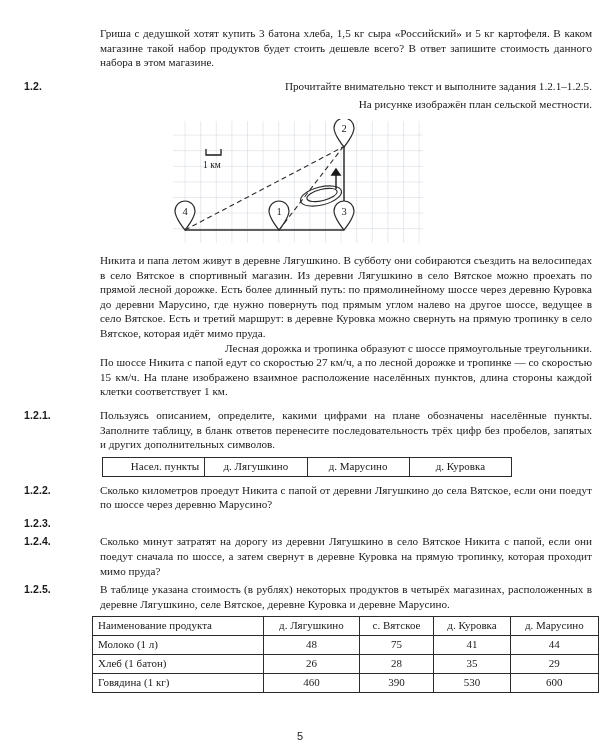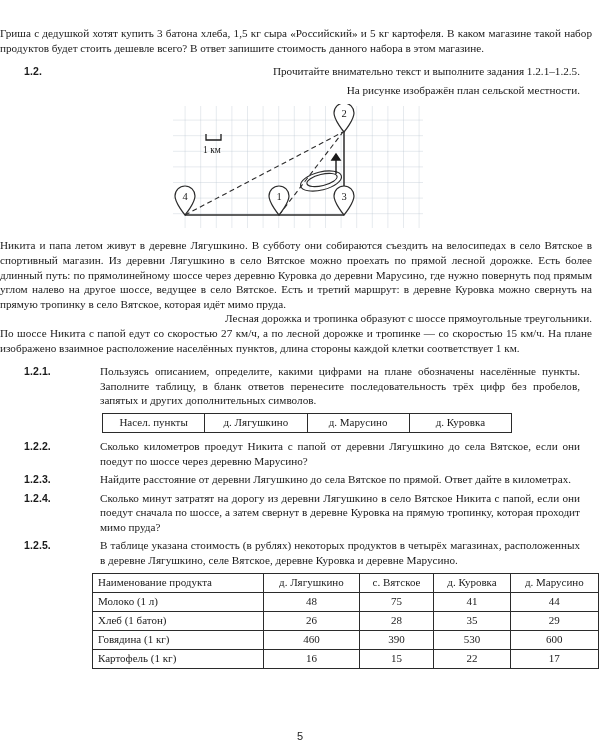--- a/index.html
+++ b/index.html
@@ -23,21 +23,21 @@
     padding: 0;
   }
 
   
   .task-row {
     display: flex;
     align-items: flex-start;
     width: 100%;
     box-sizing: border-box;
     padding-left: 24px;
-    padding-right: 20px;
+    padding-right: 8px;
   }
   .task-num {
     flex: 0 0 76px;
     font-weight: bold;
     font-size: 10.5px;
     line-height: 14.6px;
     letter-spacing: .1px;
     font-family: "Liberation Sans", sans-serif;
     padding-top: 0px;
   }
@@ -53,20 +53,21 @@
     margin: 0;
     hyphens: manual;
   }
   .ptext.nojust { text-align: right; }
   .spacer-6 { height: 6px; }
   .spacer-9 { height: 9px; }
   .spacer-4 { height: 4px; }
 
   
   .lead {
+    padding-left: 100px;
     padding-right: 8px;
     padding-top: 26px;
   }
 
   
   .figure-wrap {
     width: 100%;
     display: flex;
     justify-content: center;
     padding-top: 7px;
@@ -86,21 +87,21 @@
   }
   table.gtable td, table.gtable th {
     border: 1px solid #2b2b2b;
     padding: 1px 5px 2px 5px;
     font-weight: normal;
     line-height: 15px;
     height: 15px;
     white-space: nowrap;
   }
   table.gtable .ctr { text-align: center; }
-  table.gtable .lft { text-align: center; }
+  table.gtable .lft { text-align: right; }
 
   #table-settlements {
     width: 410px;
     margin-left: 2px;
   }
   #table-settlements td { width: 25%; }
 
   #table-prices {
     width: 507px;
     margin-left: 0px;
@@ -238,23 +239,20 @@
     <div class="task-num">1.2.2.</div>
     <div class="task-body">
       <p class="ptext">Сколько километров проедут Никита с папой от деревни Лягушкино до села Вятское, если они поедут по шоссе через деревню Марусино?</p>
     </div>
   </div>
 
   <div class="spacer-4"></div>
 
   <div class="task-row">
     <div class="task-num">1.2.3.</div>
-    <div class="task-body">
-      <p class="ptext">Найдите расстояние от деревни Лягушкино до села Вятское по прямой. Ответ дайте в километрах.</p>
-    </div>
   </div>
 
   <div class="spacer-4"></div>
 
   <div class="task-row">
     <div class="task-num">1.2.4.</div>
     <div class="task-body">
       <p class="ptext">Сколько минут затратят на дорогу из деревни Лягушкино в село Вятское Никита с папой, если они поедут сначала по шоссе, а затем свернут в деревне Куровка на прямую тропинку, которая проходит мимо пруда?</p>
     </div>
   </div>
@@ -292,26 +290,19 @@
             <td class="pricecol">35</td>
             <td class="pricecol">29</td>
           </tr>
           <tr>
             <td class="namecol">Говядина (1 кг)</td>
             <td class="pricecol">460</td>
             <td class="pricecol">390</td>
             <td class="pricecol">530</td>
             <td class="pricecol">600</td>
           </tr>
-          <tr>
-            <td class="namecol">Картофель (1 кг)</td>
-            <td class="pricecol">16</td>
-            <td class="pricecol">15</td>
-            <td class="pricecol">22</td>
-            <td class="pricecol">17</td>
-          </tr>
         </tbody>
     </table>
   </div>
 
   <div class="page-number">5</div>
 
 </div>
 
 </body></html>

